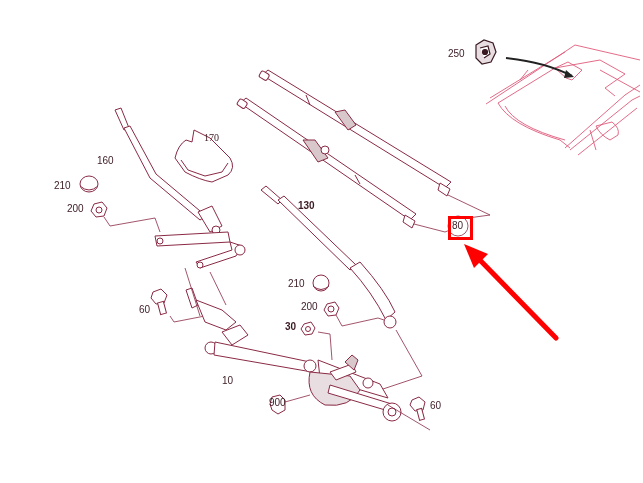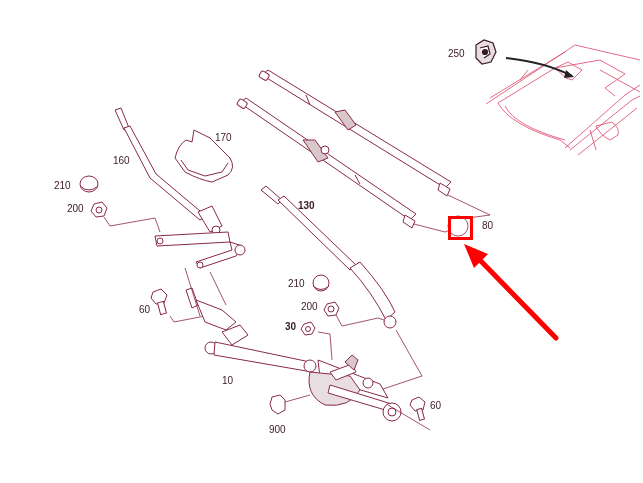--- a/index.html
+++ b/index.html
@@ -146,27 +146,27 @@
   </g>
   <path d="M285,402 L310,395" fill="none" stroke="#8a2a45" stroke-width="0.8"></path>
 
   <g>
     <path d="M556,338 L474,254" stroke="#ff0000" stroke-width="5" stroke-linecap="round" fill="none"></path>
     <path d="M464,244 L488,254 L474,268 Z" fill="#ff0000"></path>
   </g>
 </svg>
 
 <span class="lbl" style="left:448px;top:49px;">250</span>
-<span class="lbl" style="left:215px;top:133px;">170</span>
-<span class="lbl" style="left:113px;top:156px;">160</span>
+<span class="lbl" style="left:204px;top:133px;font-family:Liberation Serif, serif;">170</span>
+<span class="lbl" style="left:97px;top:156px;">160</span>
 <span class="lbl" style="left:54px;top:181px;">210</span>
 <span class="lbl" style="left:67px;top:204px;">200</span>
 <span class="lbl" style="left:298px;top:201px;font-weight:bold;">130</span>
 <span class="lbl" style="left:288px;top:279px;">210</span>
 <span class="lbl" style="left:301px;top:302px;">200</span>
 <span class="lbl" style="left:285px;top:322px;font-weight:bold;">30</span>
 <span class="lbl" style="left:139px;top:305px;">60</span>
 <span class="lbl" style="left:222px;top:376px;">10</span>
 <span class="lbl" style="left:430px;top:401px;">60</span>
-<span class="lbl" style="left:269px;top:425px;">900</span>
+<span class="lbl" style="left:269px;top:398px;">900</span>
 
 <div class="highlight-box" style="left:448px;top:216px;width:25px;height:24px;"></div>
-<span class="lbl" style="left:452px;top:221px;padding-left:30px;">80</span>
+<span class="lbl" style="left:452px;top:221px;">80</span>
 
 </body></html>

